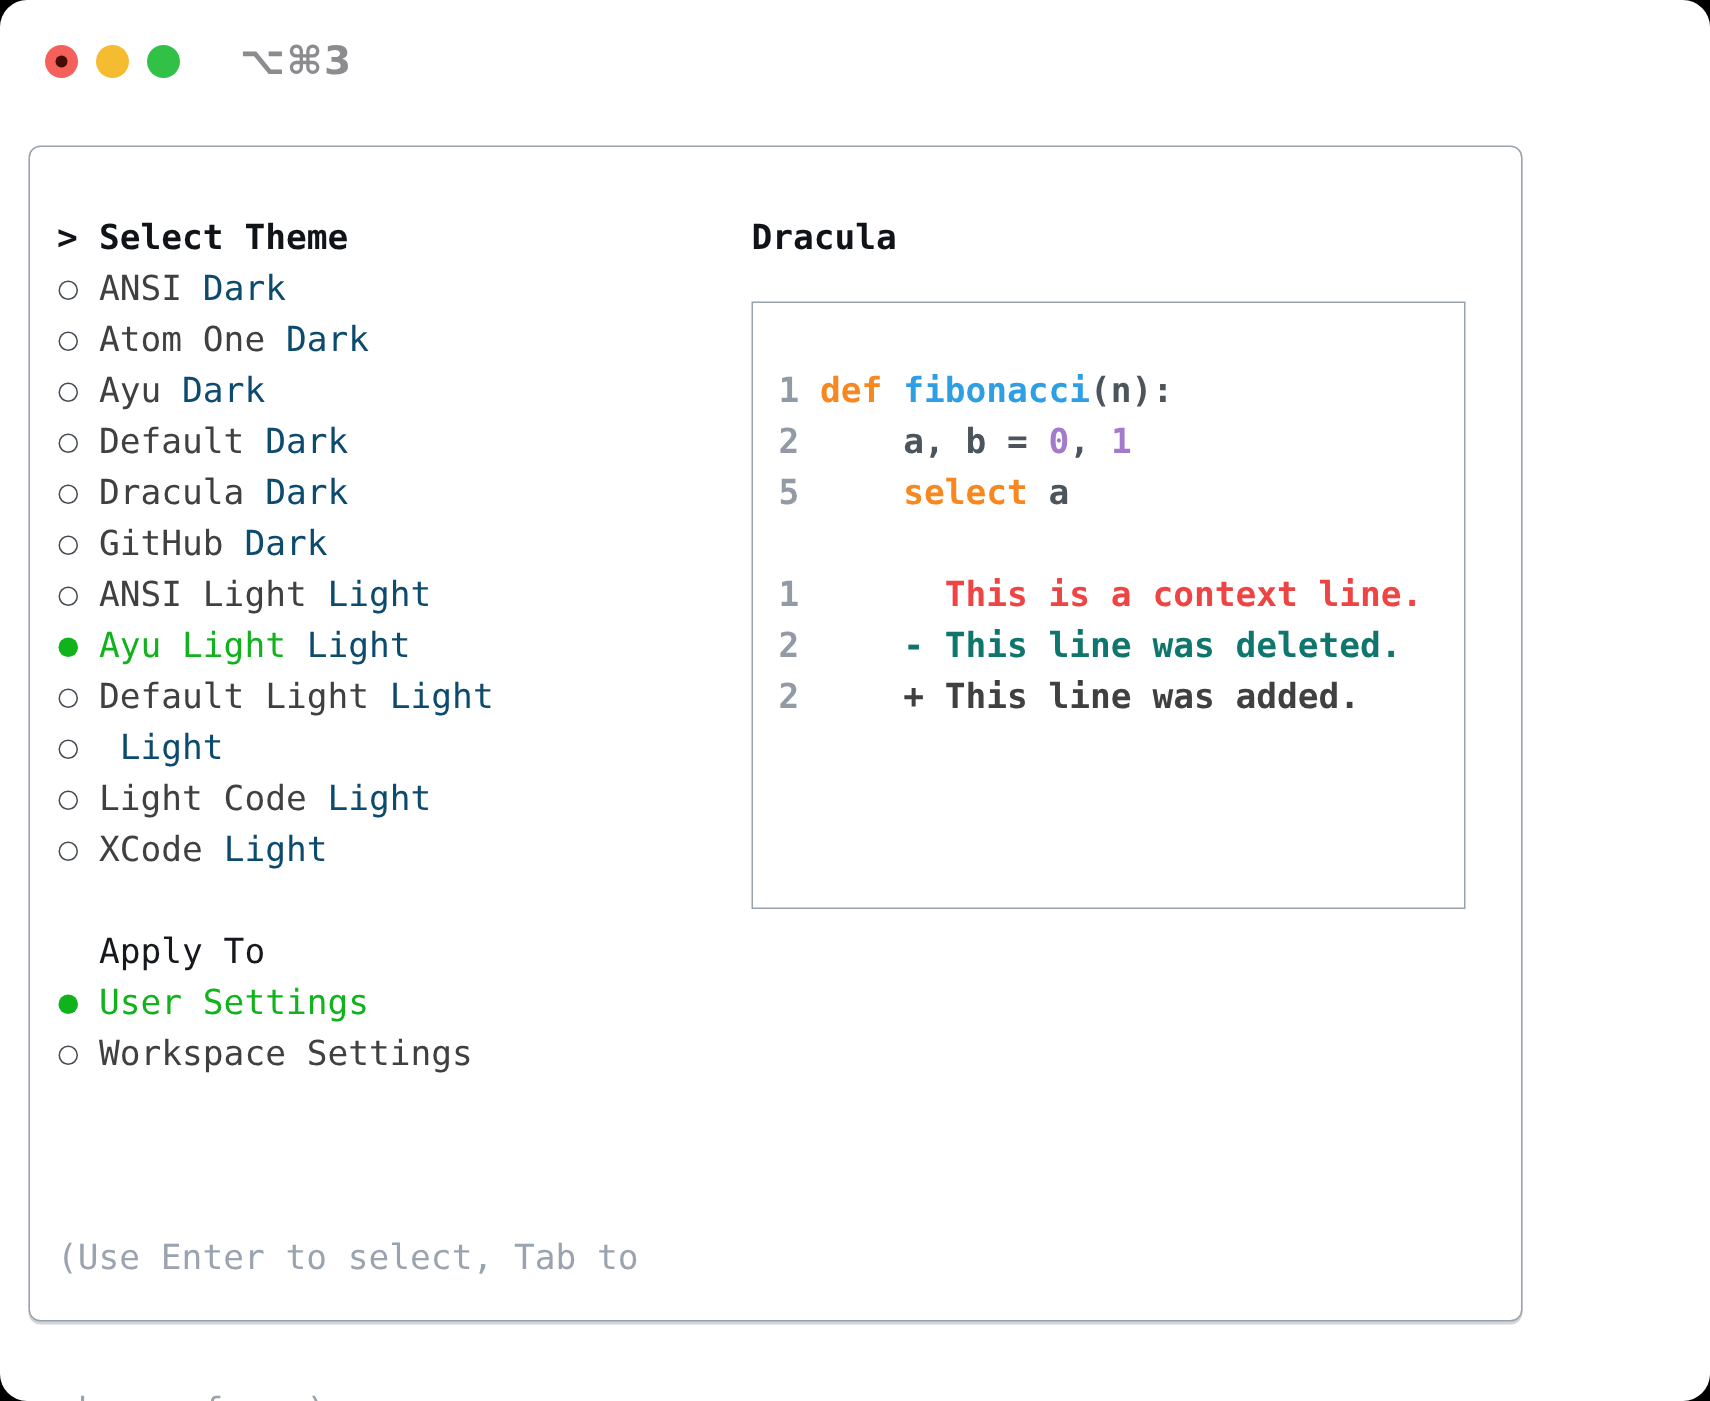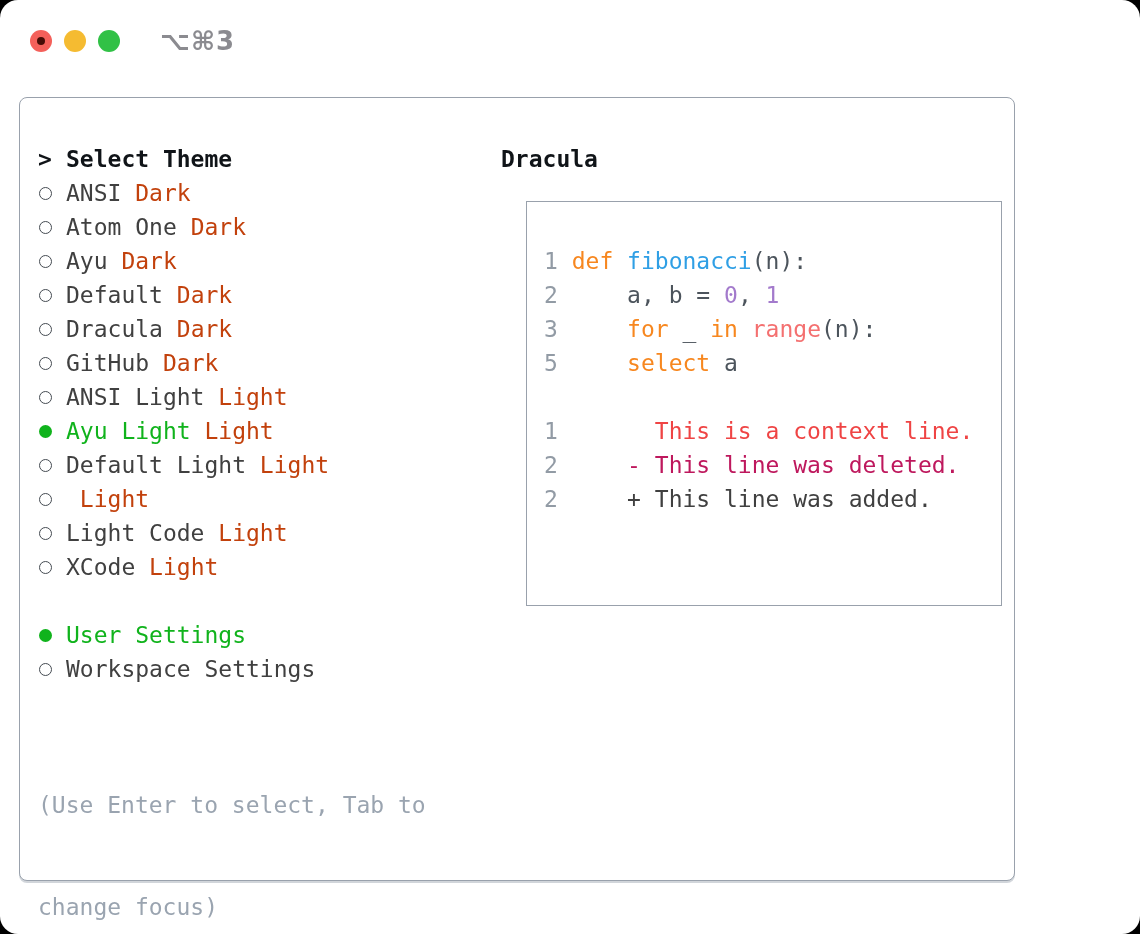--- a/index.html
+++ b/index.html
@@ -31,41 +31,41 @@
   
   .left-col{position:absolute;left:18px;top:44px;font-size:23px;color:#3a4147;}
   .row{height:34px;display:flex;align-items:center;white-space:pre;}
   .row .marker{width:28px;display:inline-flex;align-items:center;justify-content:flex-start;flex:0 0 28px;}
   .caret{font-weight:bold;color:#101418;}
   .title-text{font-weight:bold;color:#101418;}
   .radio{width:13px;height:13px;border-radius:50%;border:1.8px solid #454b52;box-sizing:border-box;margin-left:1px;}
   .radio.on{border:none;background:#10b31c;}
   .item-name{color:#404040;}
   .item-name.sel{color:#10b31c;}
-  .variant{color:#c2410c;}
+  .variant{color:#0c4a6e;}
   .spacer{height:34px;}
   .apply-title{color:#15181c;}
   .footer{color:#9aa4b0;font-size:23px;line-height:34px;white-space:pre;}
   
   .preview-title{position:absolute;left:481px;top:44px;height:34px;display:flex;align-items:center;
     font-size:23px;font-weight:bold;color:#101418;}
   .preview-box{
-    position:absolute;left:506px;top:103px;width:476px;height:405px;
+    position:absolute;left:481px;top:103px;width:476px;height:405px;
     border:1.5px solid #99a1ac;background:#fff;box-sizing:border-box;
-    padding:42px 0 0 17px;overflow:hidden;
+    padding:42px 0 0 17px;overflow:hidden;font-weight:bold;
   }
   .codeline{height:34px;line-height:34px;font-size:23px;white-space:pre;}
   .lineno{color:#929ba5;}
   .tok-plain{color:#4c545c;}
   .tok-keyword{color:#f7871f;}
   .tok-function{color:#2f9fe5;}
   .tok-builtin{color:#f47070;}
   .tok-number{color:#a37acc;}
   .tok-context{color:#ef4444;}
-  .tok-deleted{color:#be185d;text-align:center;}
+  .tok-deleted{color:#0f766e;text-align:center;}
   .tok-added{color:#404040;}
 </style>
 </head>
 <body>
 
 <div class="window">
 
   <div class="titlebar">
     <span class="light red">
         <span class="dot"></span>
@@ -93,41 +93,44 @@
           <div class="row"><span class="marker"><span class="radio"></span></span><span class="item-name">ANSI Light</span><span class="variant"> Light</span></div>
           <div class="row"><span class="marker"><span class="radio on"></span></span><span class="item-name sel">Ayu Light</span><span class="variant"> Light</span></div>
           <div class="row"><span class="marker"><span class="radio"></span></span><span class="item-name">Default Light</span><span class="variant"> Light</span></div>
           <div class="row"><span class="marker"><span class="radio"></span></span><span class="variant"> Light</span></div>
           <div class="row"><span class="marker"><span class="radio"></span></span><span class="item-name">Light Code</span><span class="variant"> Light</span></div>
           <div class="row"><span class="marker"><span class="radio"></span></span><span class="item-name">XCode</span><span class="variant"> Light</span></div>
         </div>
 
       <div class="spacer"></div>
 
+      <div class="row">
+        <span class="marker"></span>
+        <span class="apply-title">Apply To</span>
+      </div>
 
       <div id="apply-list">
           <div class="row"><span class="marker"><span class="radio on"></span></span><span class="item-name sel">User Settings</span></div>
           <div class="row"><span class="marker"><span class="radio"></span></span><span class="item-name">Workspace Settings</span></div>
         </div>
 
       <div class="spacer"></div>
 
       <div class="footer">
         <div>(Use Enter to select, Tab to</div>
         <div>change focus)</div>
       </div>
     </div>
 
     <div class="preview-title">Dracula</div>
 
     <div class="preview-box">
       <div id="code">
           <div class="codeline"><span class="lineno">1 </span><span class="tok-keyword">def </span><span class="tok-function">fibonacci</span><span class="tok-plain">(n):</span></div>
           <div class="codeline"><span class="lineno">2 </span><span class="tok-plain">    a, b = </span><span class="tok-number">0</span><span class="tok-plain">, </span><span class="tok-number">1</span></div>
-          <div class="codeline"><span class="lineno">3 </span><span class="tok-plain">    </span><span class="tok-keyword">for</span><span class="tok-plain"> _ </span><span class="tok-keyword">in</span><span class="tok-plain"> </span><span class="tok-builtin">range</span><span class="tok-plain">(n):</span></div>
           <div class="codeline"><span class="lineno">5 </span><span class="tok-plain">    </span><span class="tok-keyword">select</span><span class="tok-plain"> a</span></div>
           <div class="codeline"><span class="lineno"> </span></div>
           <div class="codeline"><span class="lineno">1 </span><span class="tok-context">      This is a context line.</span></div>
           <div class="codeline"><span class="lineno">2 </span><span class="tok-deleted">    - This line was deleted.</span></div>
           <div class="codeline"><span class="lineno">2 </span><span class="tok-added">    + This line was added.</span></div>
         </div>
     </div>
 
   </div>
 </div>

